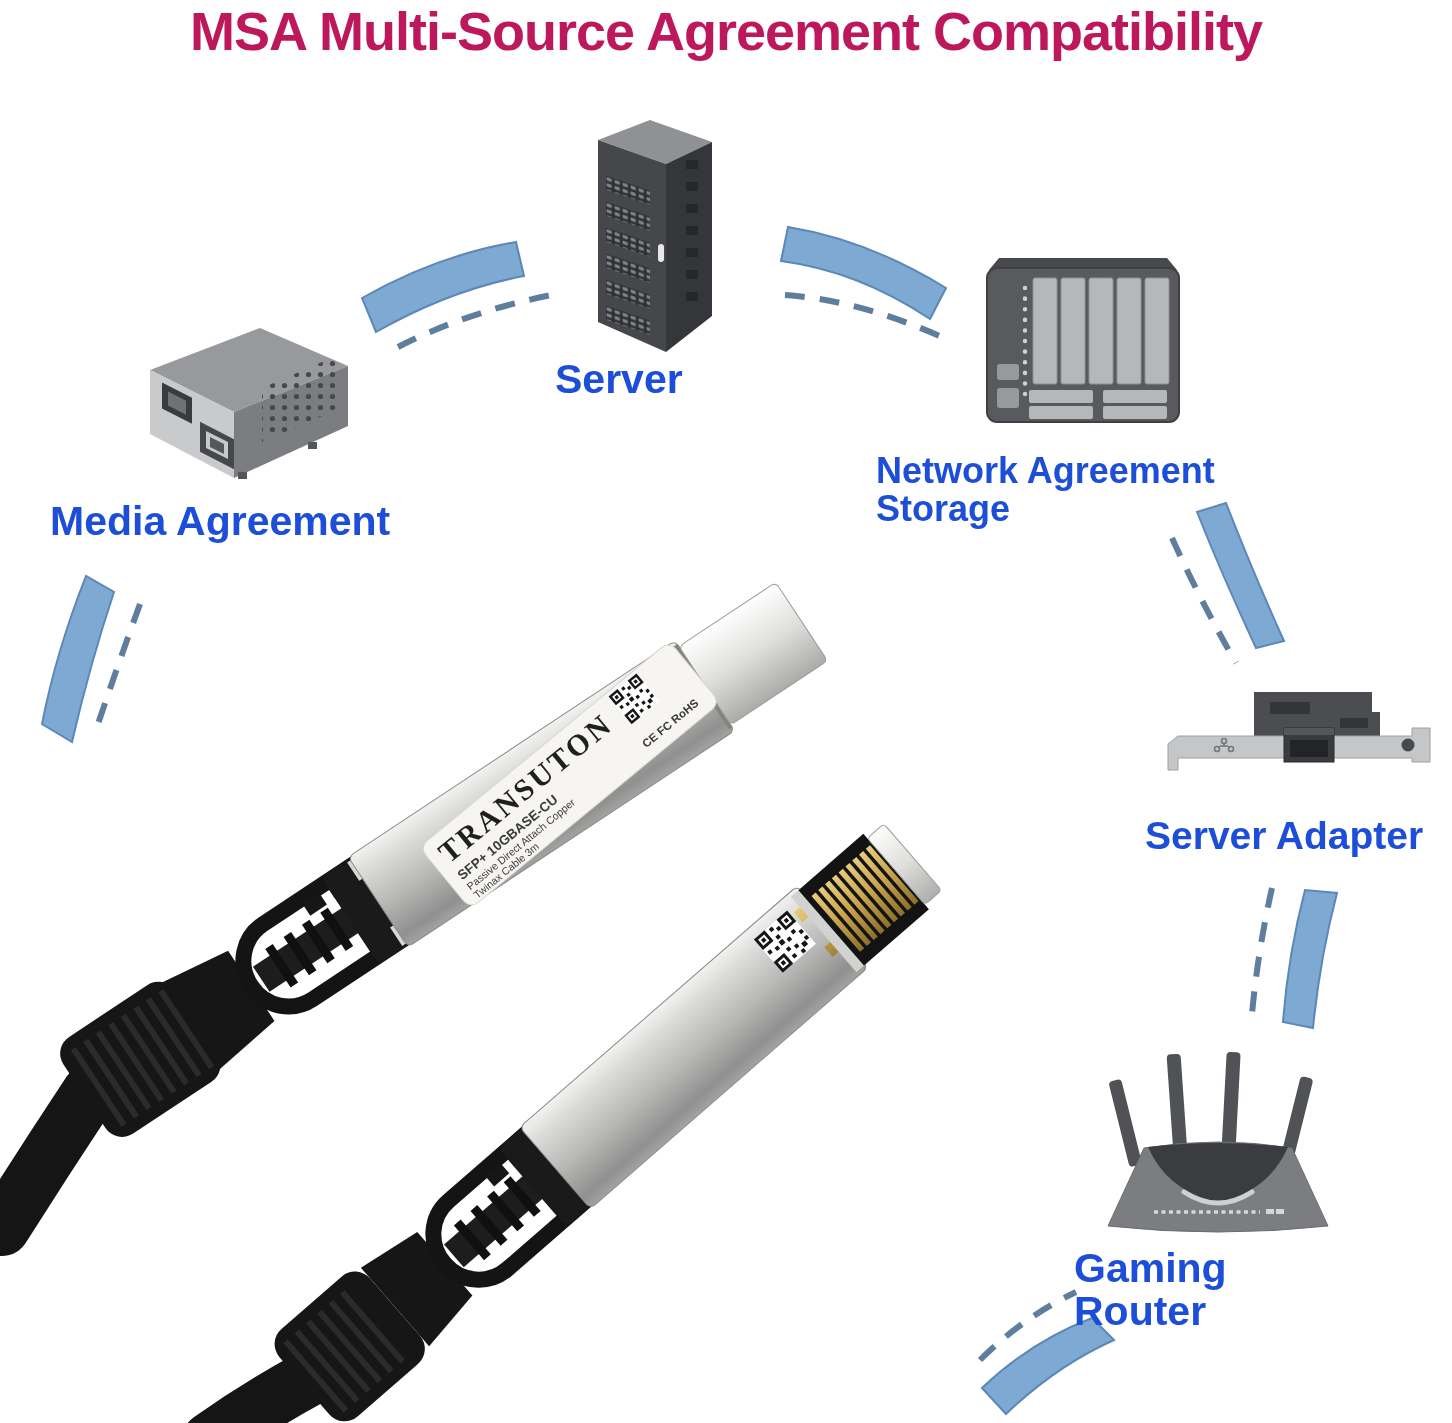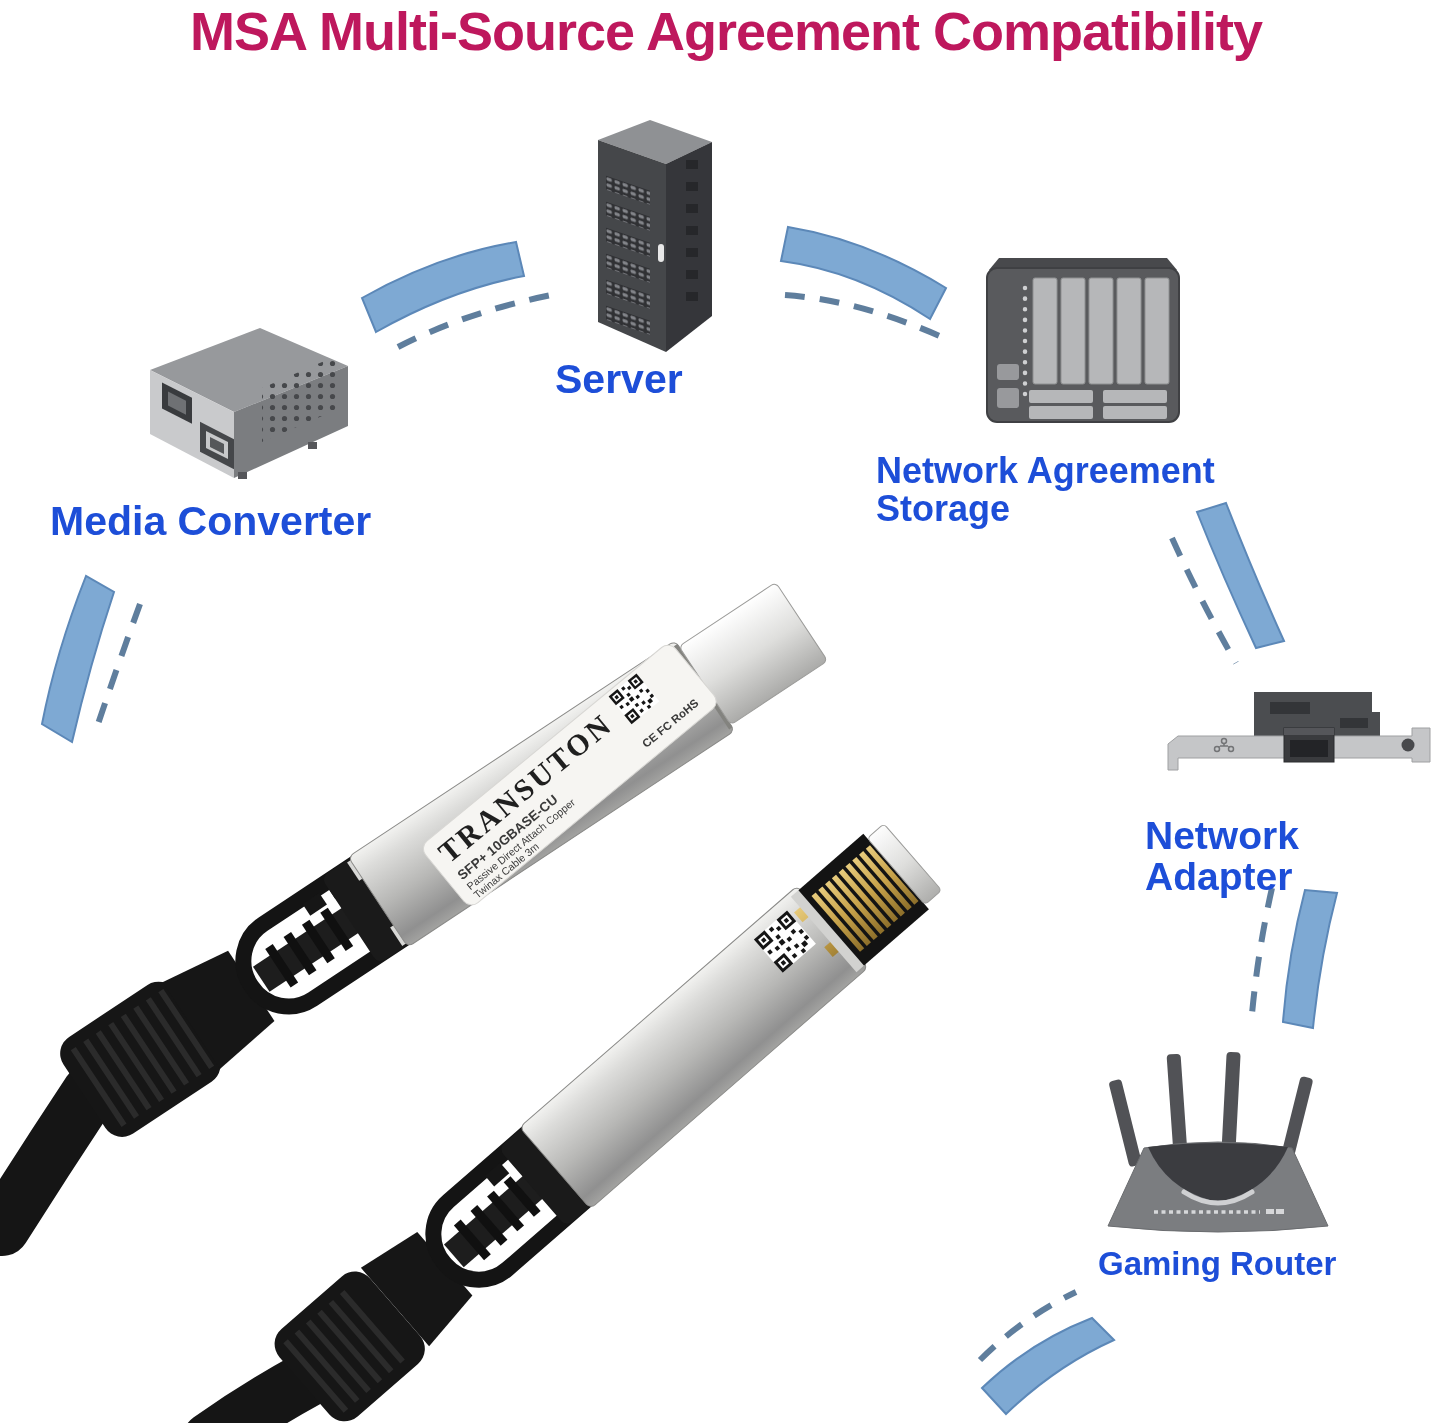--- a/index.html
+++ b/index.html
@@ -294,18 +294,18 @@
       <path d="M10,186 L46,108 Q120,96 194,108 L230,186 Q120,198 10,186 Z" fill="#7b7d80" stroke="#6a6c6f"></path>
       <path d="M50,107 Q120,99 190,107 Q172,148 128,160 Q120,162 112,160 Q68,148 50,107 Z" fill="#3b3c40"></path>
       <path d="M86,152 Q120,174 154,152" stroke="#cfd0d2" stroke-width="5" fill="none" stroke-linecap="round"></path>
       <line x1="56" y1="172" x2="162" y2="172" stroke="#d6d7d9" stroke-width="3.5" stroke-dasharray="4 3.5"></line>
       <rect x="168" y="169" width="8" height="5" fill="#d6d7d9"></rect>
         <rect x="178" y="169" width="8" height="5" fill="#d6d7d9"></rect>
     </svg>
   </div>
 
   <div class="device-label" style="left:555px;top:358px;width:190px;font-size:41px;">Server</div>
-  <div class="device-label" style="left:50px;top:500px;width:350px;font-size:41px;">Media Converter</div>
+  <div class="device-label" style="left:50px;top:500px;width:350px;font-size:41px;">Media Agreement</div>
   <div class="device-label" style="left:876px;top:452px;width:420px;font-size:36px;">Network Agreement Storage</div>
-  <div class="device-label" style="left:1145px;top:816px;width:300px;font-size:39px;">Network Adapter</div>
-  <div class="device-label" style="left:1098px;top:1247px;width:255px;font-size:33px;">Gaming Router</div>
+  <div class="device-label" style="left:1145px;top:816px;width:300px;font-size:39px;">Server Adapter</div>
+  <div class="device-label" style="left:1074px;top:1247px;width:255px;font-size:41px;">Gaming Router</div>
 
 </div>
 
 </body></html>

